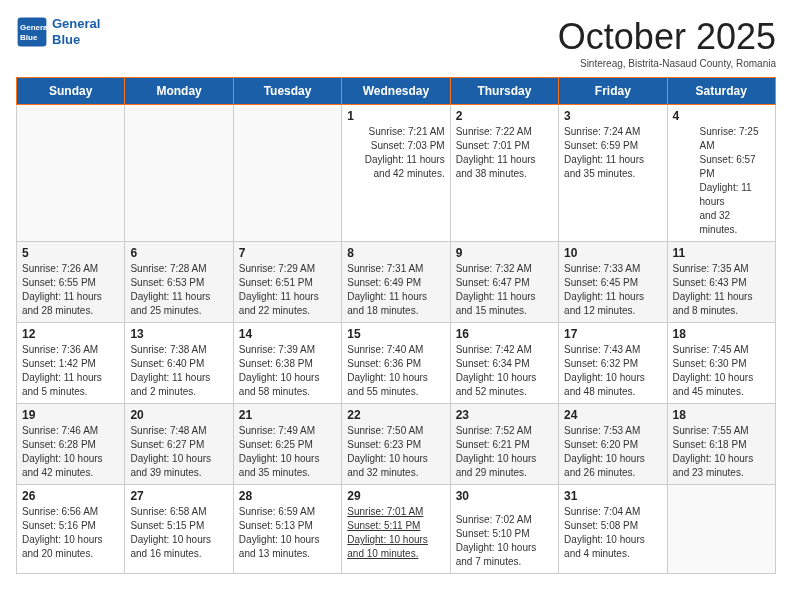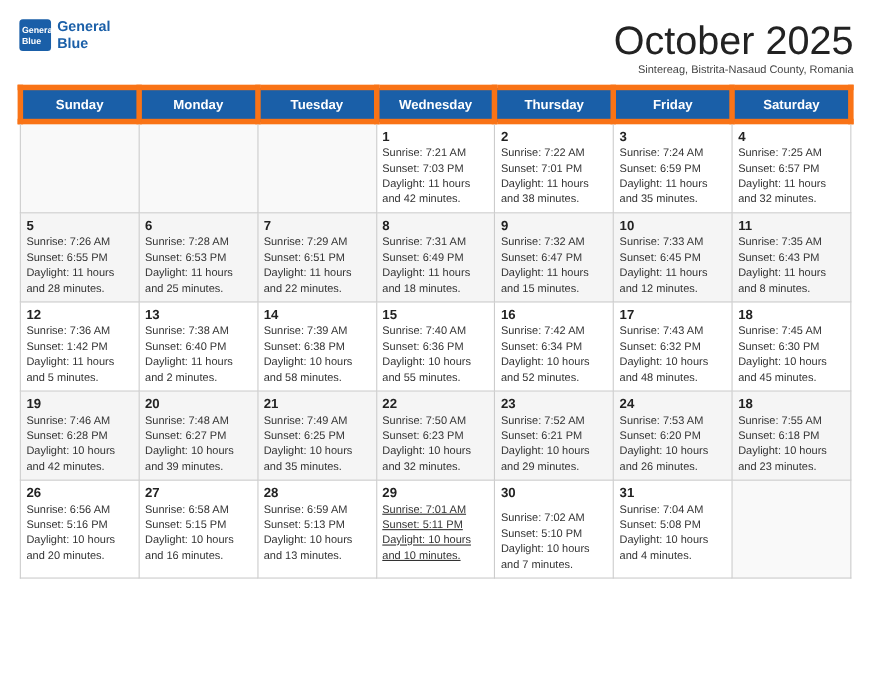--- a/index.html
+++ b/index.html
@@ -51,21 +51,21 @@
       border-collapse: collapse;
       table-layout: fixed;
     }
     thead th {
       background: #1a5fa8;
       color: #fff;
       font-size: 12px;
       font-weight: bold;
       padding: 6px 4px;
       text-align: center;
-      border: 5px solid #f97316;
+      border: 1px solid #f97316;
     }
     tbody td {
       border: 1px solid #ccc;
       vertical-align: top;
       padding: 4px 5px;
       font-size: 10.5px;
       color: #222;
       height: 80px;
     }
     .day-number {
@@ -121,42 +121,42 @@
         <th>Saturday</th>
       </tr>
   </thead>
   <tbody id="calendar-body">
   <tr>
         <td class="empty"></td>
         <td class="empty"></td>
         <td class="empty"></td>
         <td>
           <div class="day-number">1</div>
-          <div class="day-info" style="white-space: pre-line;">Sunrise: 7:21 AM
+          <div class="day-info" style="white-space: pre-line; text-align: right;">Sunrise: 7:21 AM
 Sunset: 7:03 PM
 Daylight: 11 hours
 and 42 minutes.</div>
         </td>
         <td>
           <div class="day-number">2</div>
           <div class="day-info" style="white-space: pre-line;">Sunrise: 7:22 AM
 Sunset: 7:01 PM
 Daylight: 11 hours
 and 38 minutes.</div>
         </td>
         <td>
           <div class="day-number">3</div>
           <div class="day-info" style="white-space: pre-line;">Sunrise: 7:24 AM
 Sunset: 6:59 PM
 Daylight: 11 hours
 and 35 minutes.</div>
         </td>
         <td>
           <div class="day-number">4</div>
-          <div class="day-info" style="white-space: pre-line;">Sunrise: 7:25 AM
+          <div class="day-info" style="white-space: pre-line; margin-left: 27px;">Sunrise: 7:25 AM
 Sunset: 6:57 PM
 Daylight: 11 hours
 and 32 minutes.</div>
         </td>
       </tr>
       <tr>
         <td>
           <div class="day-number">5</div>
           <div class="day-info" style="white-space: pre-line;">Sunrise: 7:26 AM
 Sunset: 6:55 PM

